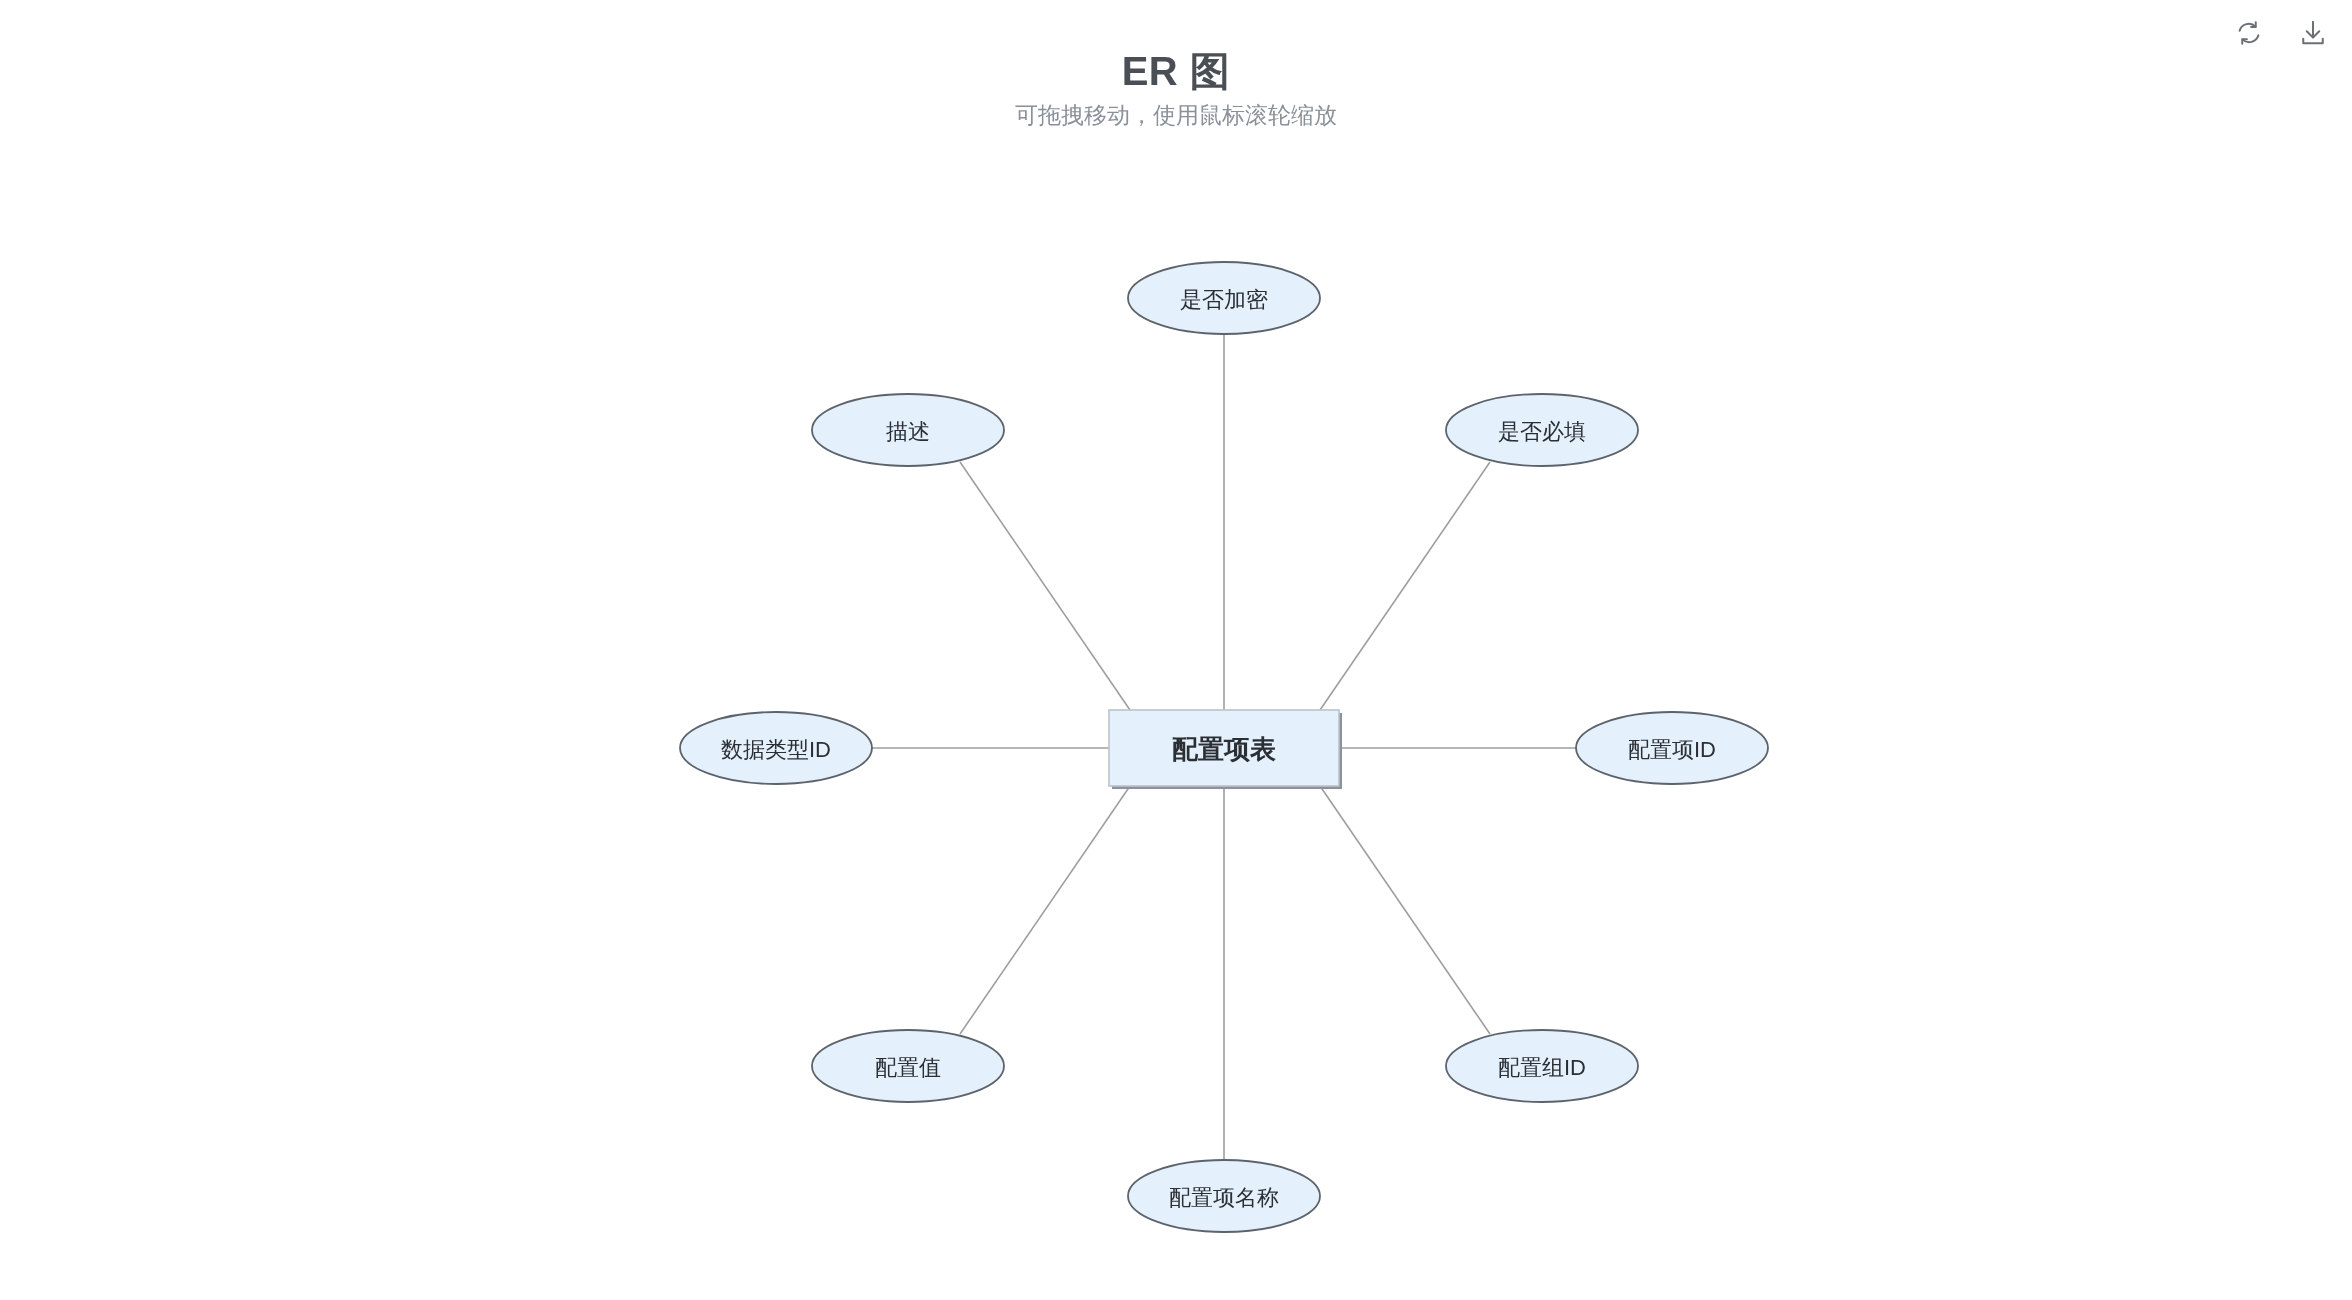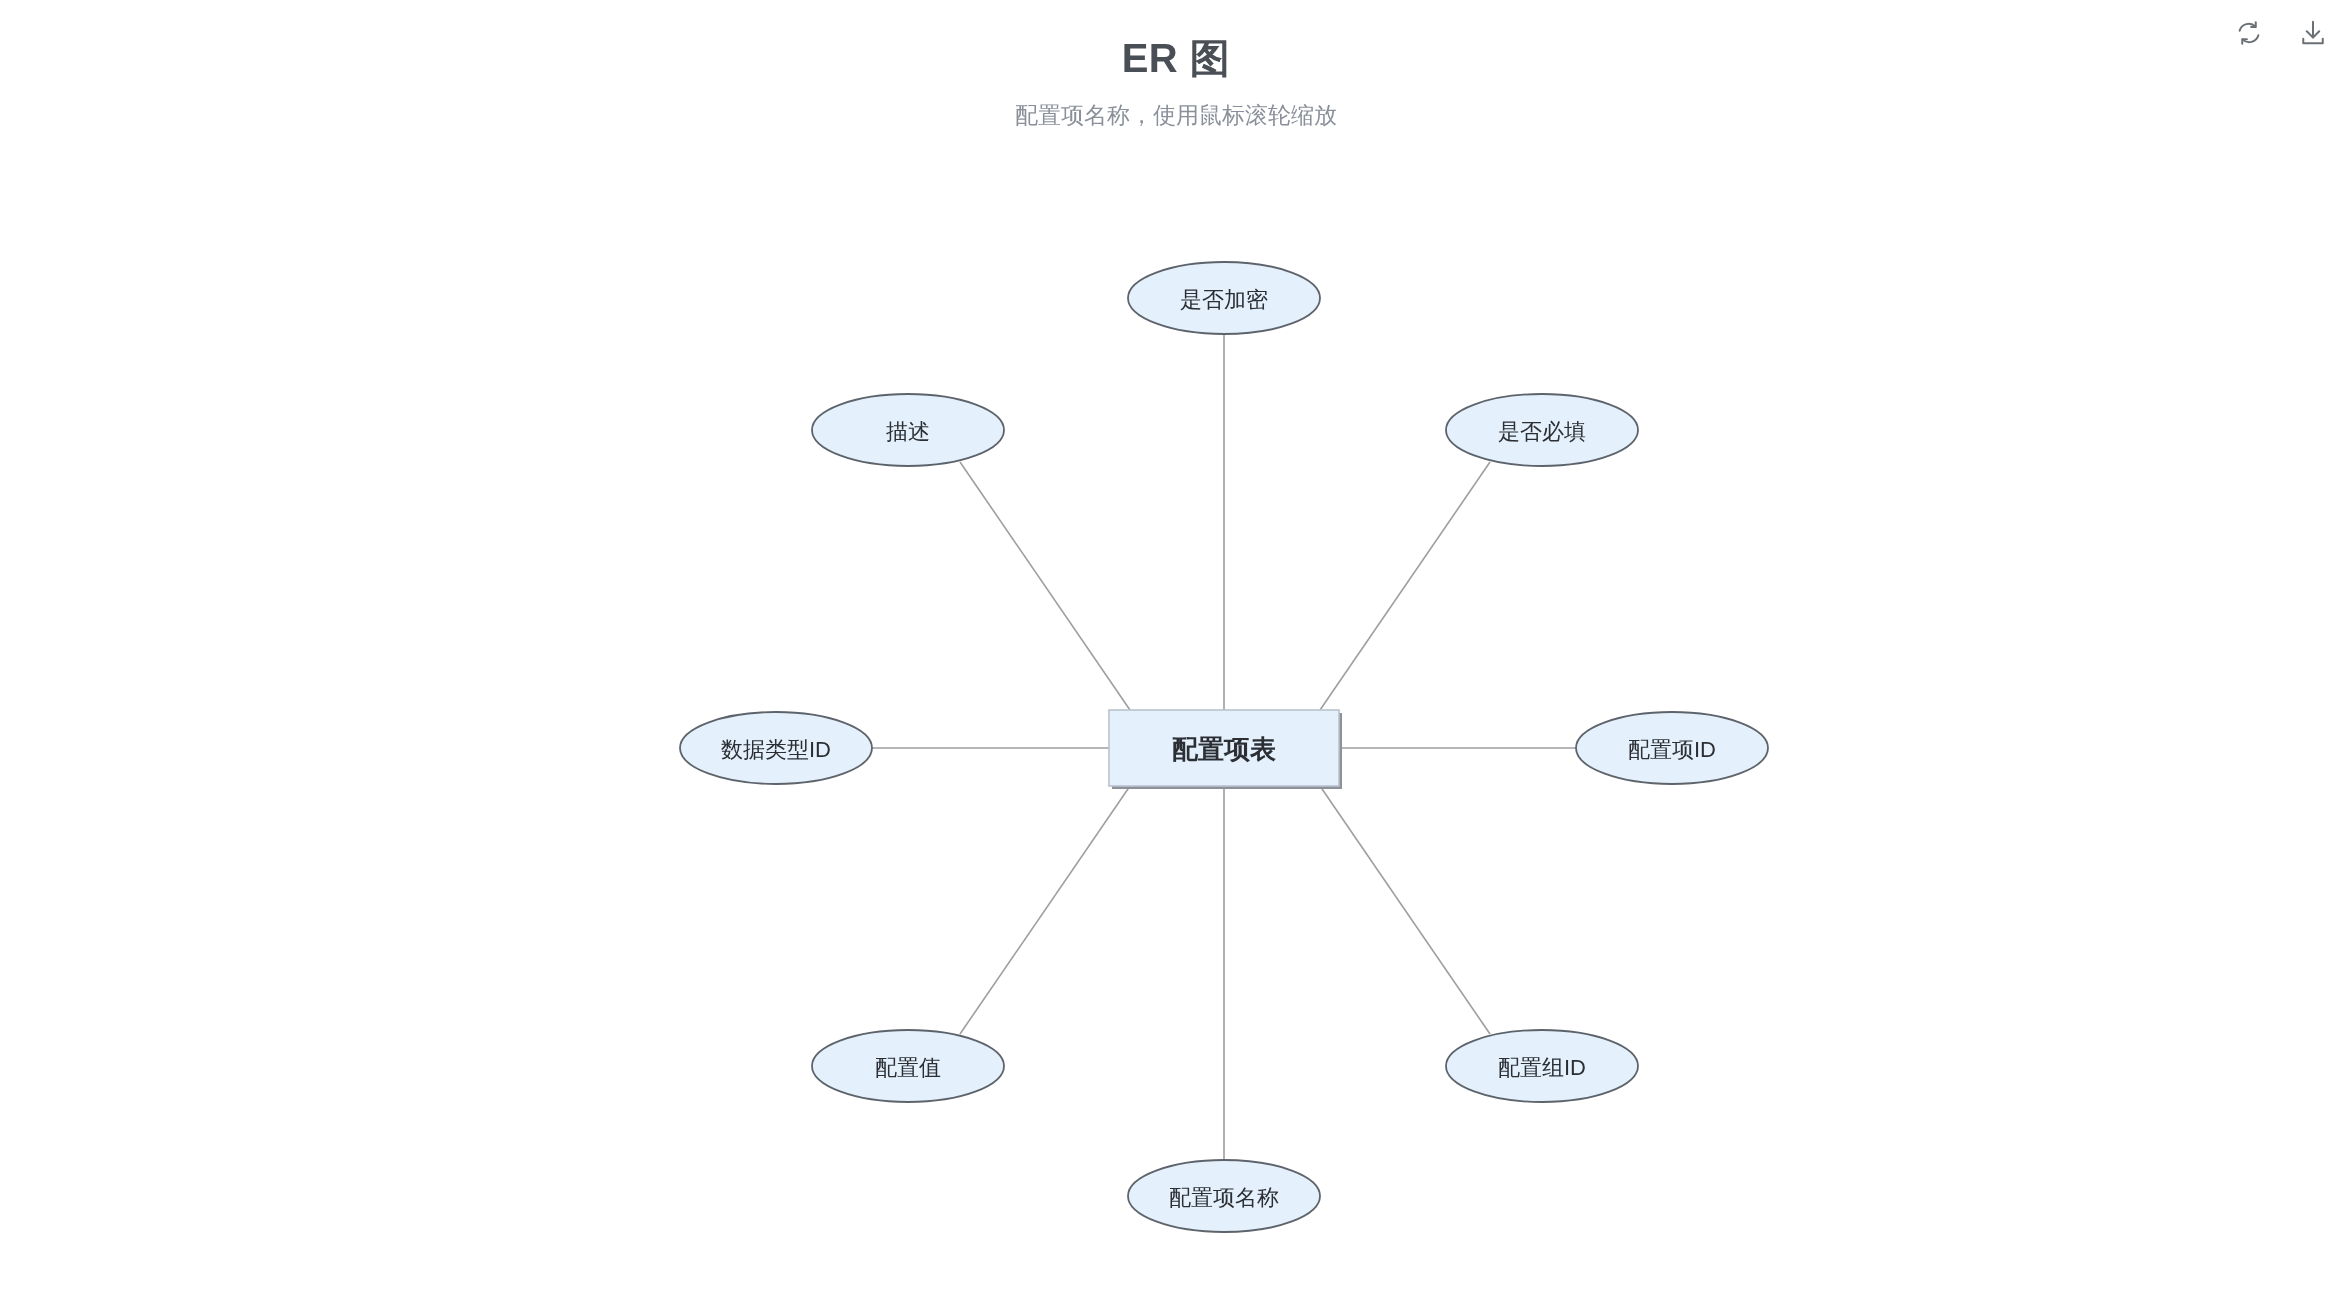--- a/index.html
+++ b/index.html
@@ -21,21 +21,21 @@
   .header {
     position: absolute;
     top: 0;
     left: 0;
     width: 2352px;
     height: 150px;
     pointer-events: none;
   }
   .page-title {
     position: absolute;
-    top: 31px;
+    top: 44px;
     left: 0;
     width: 2352px;
     text-align: center;
     font-size: 40px;
     font-weight: bold;
     color: #4a4f55;
     letter-spacing: 0.5px;
   }
   .page-subtitle {
     position: absolute;
@@ -117,21 +117,21 @@
     fill: #2b2f34;
     text-anchor: middle;
     dominant-baseline: central;
   }
 </style>
 </head>
 <body>
 
 <div class="header">
   <div class="page-title">ER 图</div>
-  <div class="page-subtitle">配置项名称，使用鼠标滚轮缩放</div>
+  <div class="page-subtitle">可拖拽移动，使用鼠标滚轮缩放</div>
 </div>
 
 <div class="toolbar">
   <button class="tool-btn" title="刷新">
     <span>
       <svg width="30" height="30" viewBox="0 0 24 24" fill="none" stroke="#6b7075" stroke-width="1.6" stroke-linecap="round" stroke-linejoin="round">
         <path d="M4.5 10.2A7.6 7.6 0 0 1 17.2 6.9"></path>
         <path d="M19.5 13.8A7.6 7.6 0 0 1 6.8 17.1"></path>
         <polyline points="17.4,3.4 17.4,7.1 13.7,7.1"></polyline>
         <polyline points="6.6,20.6 6.6,16.9 10.3,16.9"></polyline>

